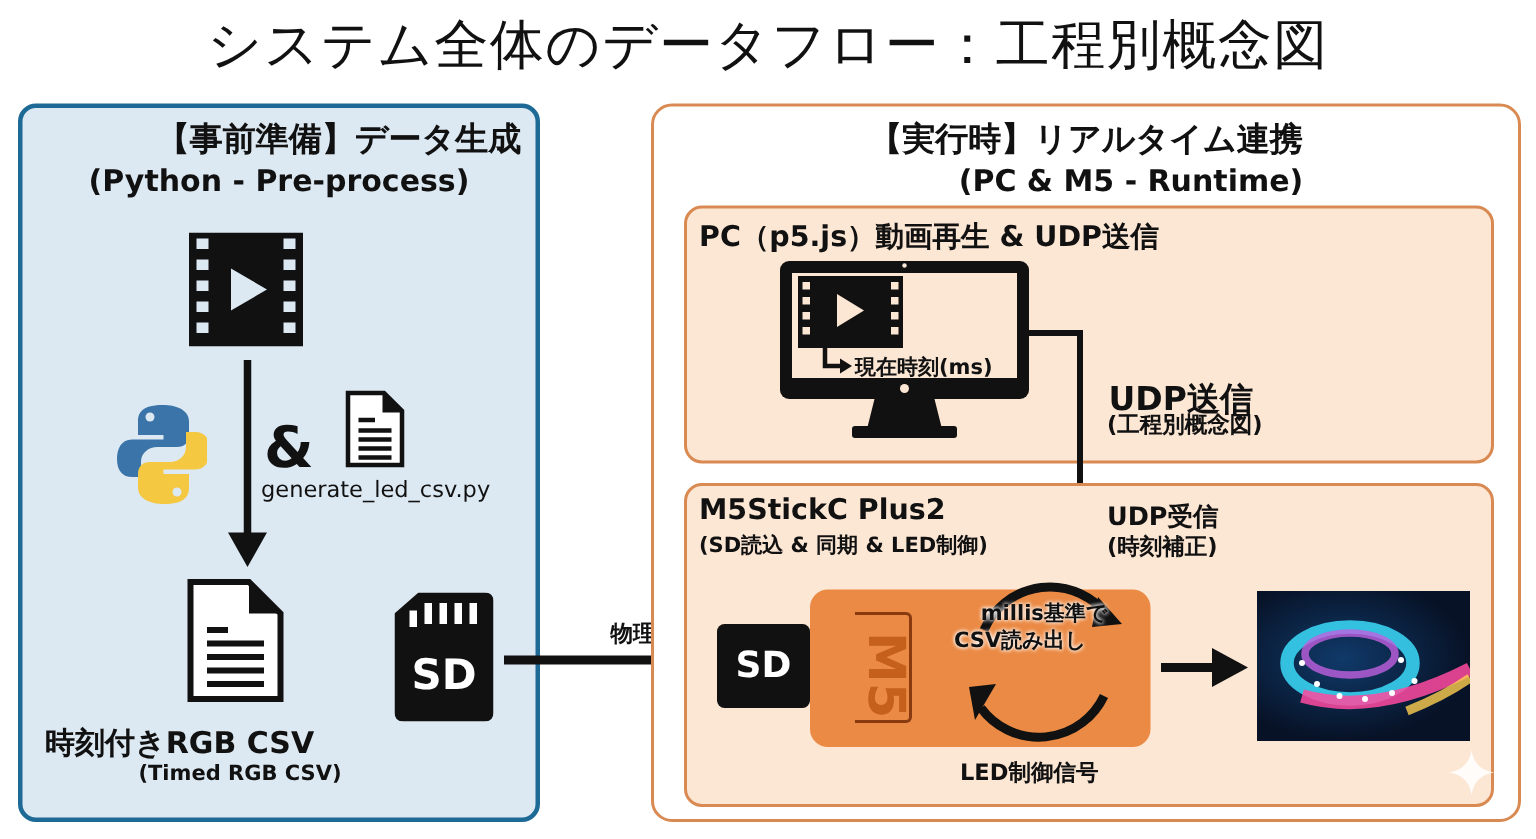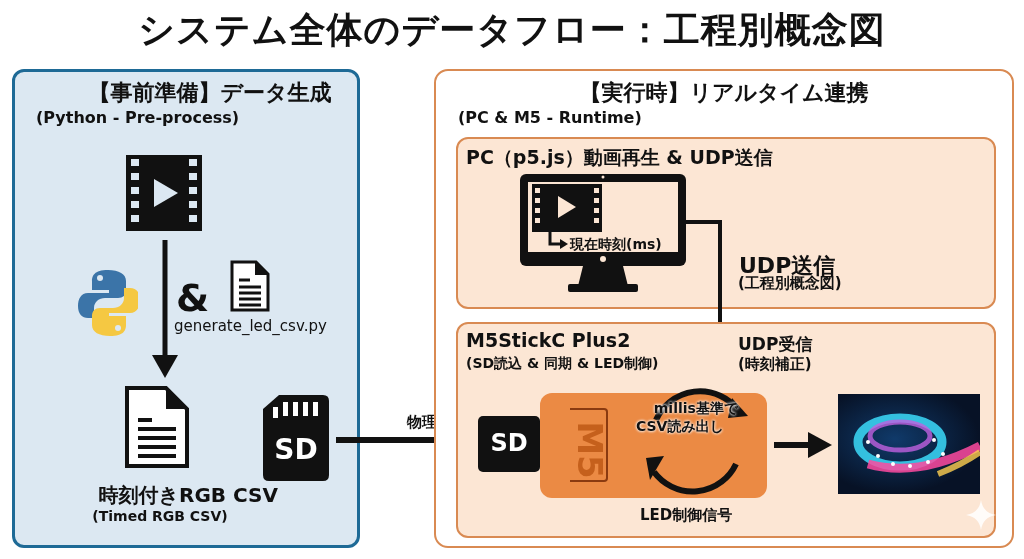--- a/index.html
+++ b/index.html
@@ -1,35 +1,35 @@
 <!DOCTYPE html>
 <html><head>
 <meta charset="utf-8">
 <style>
   html,body{margin:0;padding:0;}
   body{width:1024px;height:559px;background:#ffffff;position:relative;overflow:hidden;font-family:"DejaVu Sans","Liberation Sans",sans-serif;color:#111;}
   .abs{position:absolute;}
-  .title{left:0;top:6px;width:1024px;text-align:center;font-size:36px;font-weight:bold;letter-spacing:1px;color:#111;}
+  .title{left:0;top:6px;width:1024px;text-align:center;font-size:36px;font-weight:normal;letter-spacing:1px;color:#111;}
   .panel-left{left:12px;top:69px;width:348px;height:479px;background:#dce8f2;border:3px solid #1e6a96;border-radius:12px;box-sizing:border-box;}
   .panel-right{left:434px;top:69px;width:580px;height:479px;background:#fff;border:2.5px solid #d98a52;border-radius:14px;box-sizing:border-box;}
   .sub-pc{left:456px;top:137px;width:540px;height:172px;background:#fce6d4;border:2.5px solid #d98a52;border-radius:12px;box-sizing:border-box;}
   .sub-m5{left:456px;top:322px;width:540px;height:216px;background:#fce6d4;border:2.5px solid #d98a52;border-radius:12px;box-sizing:border-box;}
   .ptitle{font-size:22px;font-weight:bold;text-align:center;}
-  .psub{font-size:16px;font-weight:bold;text-align:left;margin-left:24px;}
+  .psub{font-size:20px;font-weight:bold;text-align:center;}
   .lbl{font-size:15px;font-weight:bold;}
   .m5box{left:540px;top:393px;width:227px;height:105px;background:#eb8a44;border-radius:12px;}
   .led{left:838px;top:394px;width:142px;height:100px;background:radial-gradient(ellipse at 40% 45%,#103a6a 0%,#071226 70%);overflow:hidden;}
 </style>
 </head>
 <body>
 
 <div class="abs title">システム全体のデータフロー：工程別概念図</div>
 
 <div class="abs panel-left"></div>
-<div class="abs ptitle" style="left:12px;top:78px;width:348px;padding-left:24px;">【事前準備】データ生成</div>
+<div class="abs ptitle" style="left:28px;top:78px;width:348px;padding-left:24px;">【事前準備】データ生成</div>
 <div class="abs psub" style="left:12px;top:108px;width:348px;">(Python - Pre-process)</div>
 
 <svg class="abs" style="left:126px;top:155px;" width="76" height="76">
   <rect x="0" y="0" width="76" height="76" fill="#111"></rect>
   <g fill="#dce8f2">
     <rect x="5" y="4" width="8" height="7"></rect>
       <rect x="5" y="18" width="8" height="7"></rect>
       <rect x="5" y="32" width="8" height="7"></rect>
       <rect x="5" y="46" width="8" height="7"></rect>
       <rect x="5" y="60" width="8" height="7"></rect>
@@ -73,21 +73,21 @@
   <path d="M3 3 L42 3 L63 24 L63 81 L3 81 Z" fill="#fff" stroke="#111" stroke-width="4"></path>
   <path d="M42 3 L42 24 L63 24 Z" fill="#111"></path>
   <g stroke="#111" stroke-width="4">
       <line x1="14" y1="35" x2="28" y2="35"></line>
       <line x1="14" y1="44" x2="52" y2="44"></line>
       <line x1="14" y1="53" x2="52" y2="53"></line>
       <line x1="14" y1="62" x2="52" y2="62"></line>
       <line x1="14" y1="71" x2="52" y2="71"></line>
     </g>
 </svg>
-<div class="abs" style="left:18px;top:482px;width:260px;text-align:right;font-size:20px;font-weight:bold;">時刻付きRGB CSV</div>
+<div class="abs" style="left:30px;top:482px;width:260px;text-align:left;font-size:20px;font-weight:bold;">時刻付きRGB CSV</div>
 <div class="abs" style="left:30px;top:508px;width:260px;text-align:center;font-size:14px;font-weight:bold;">(Timed RGB CSV)</div>
 
 <div class="abs" style="left:263px;top:395px;width:66px;height:86px;">
   <svg width="66" height="86" style="position:absolute;left:0;top:0;">
     <path d="M16 0 L60 0 Q66 0 66 6 L66 80 Q66 86 60 86 L6 86 Q0 86 0 80 L0 14 Z" fill="#111"></path>
     <g fill="#fff">
         <rect x="10" y="12" width="5" height="11"></rect>
         <rect x="20" y="7" width="5" height="14"></rect>
         <rect x="30" y="7" width="5" height="14"></rect>
         <rect x="40" y="7" width="5" height="14"></rect>

